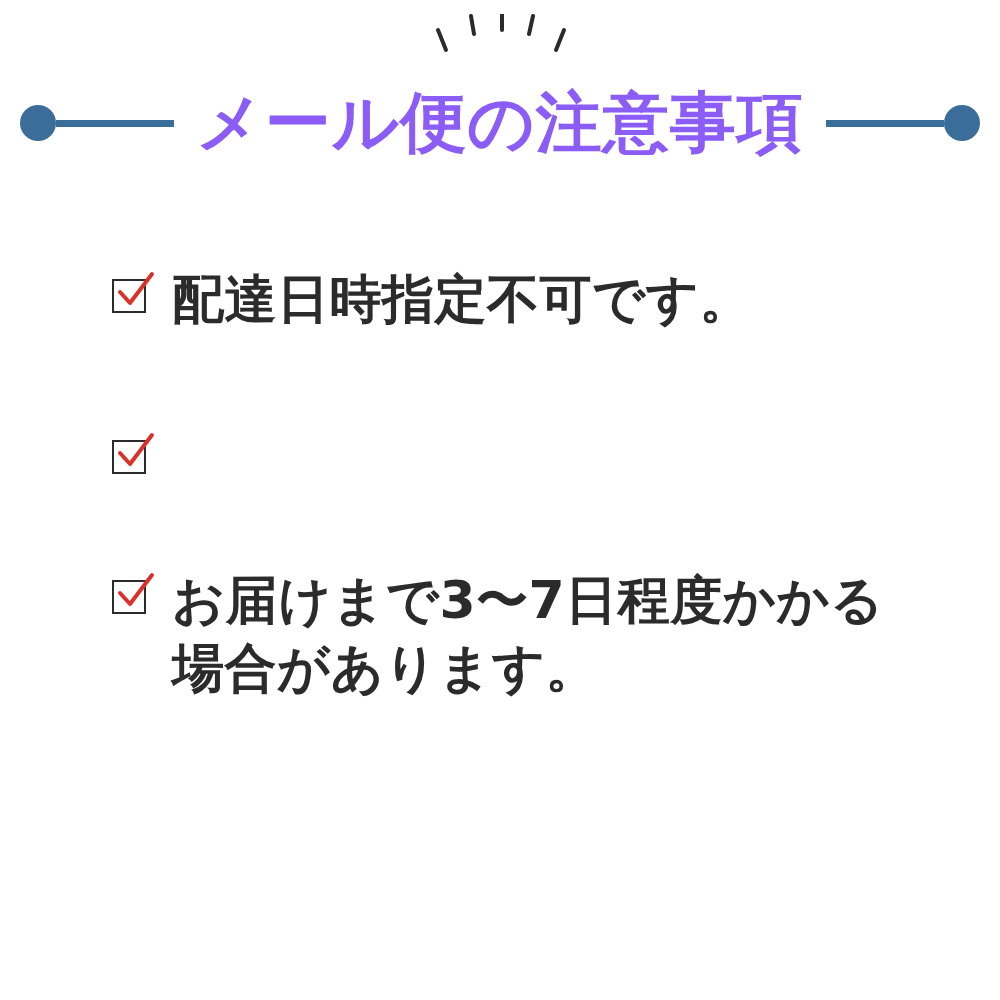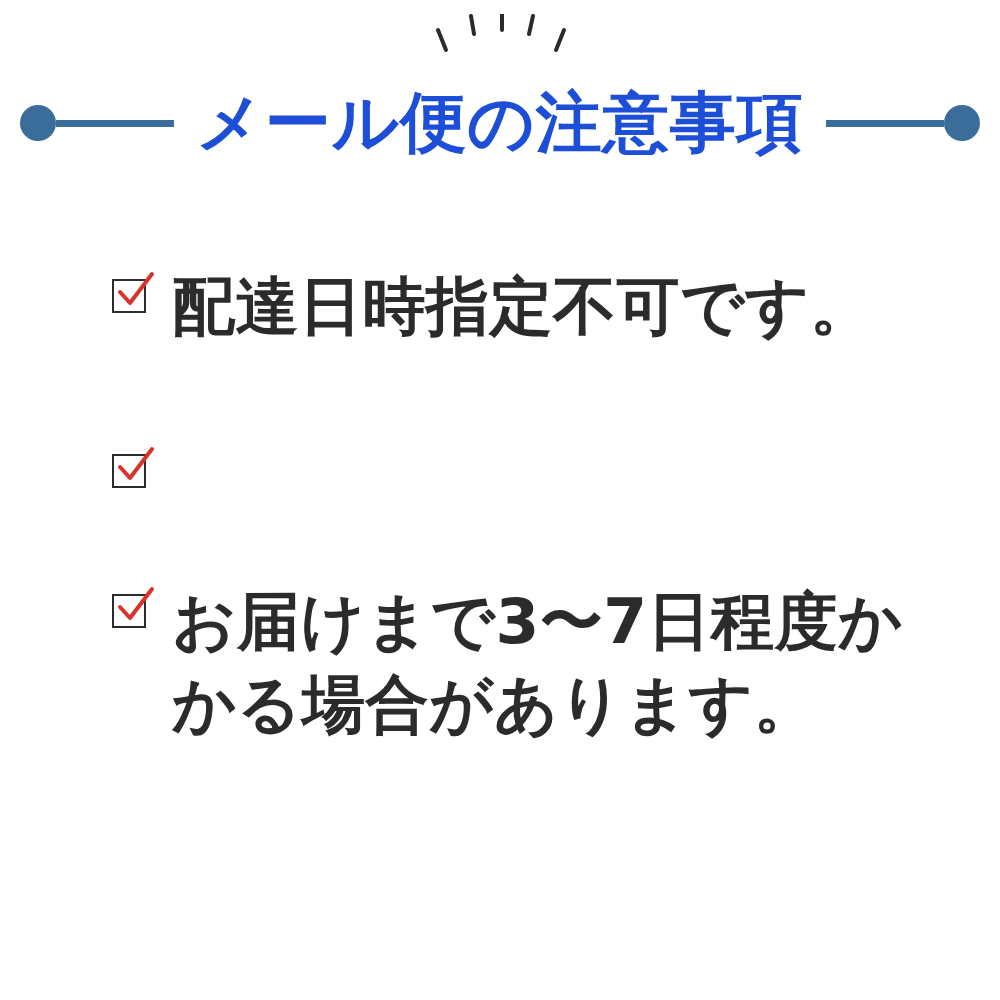--- a/index.html
+++ b/index.html
@@ -65,21 +65,21 @@
     width: 118px;
     height: 7px;
     background: #3a6d99;
   }
 
   .title {
     font-family: "DejaVu Sans", sans-serif;
     font-weight: bold;
     font-size: 66px;
     letter-spacing: 1px;
-    color: #1d4ed8;
+    color: #8b5cf6;
     white-space: nowrap;
     padding: 0 22px;
     line-height: 1;
   }
 
   
   .notice-list {
     position: absolute;
     top: 265px;
     left: 112px;
@@ -110,21 +110,21 @@
     left: 2px;
     top: -9px;
     width: 40px;
     height: 40px;
     overflow: visible;
   }
 
   .notice-text {
     font-family: "DejaVu Sans", sans-serif;
     font-weight: bold;
-    font-size: 63px;
+    font-size: 52px;
     line-height: 1.32;
     color: #2b2b2b;
     letter-spacing: 0.5px;
   }
 </style>
 </head>
 <body>
 
 <div class="page">
 

